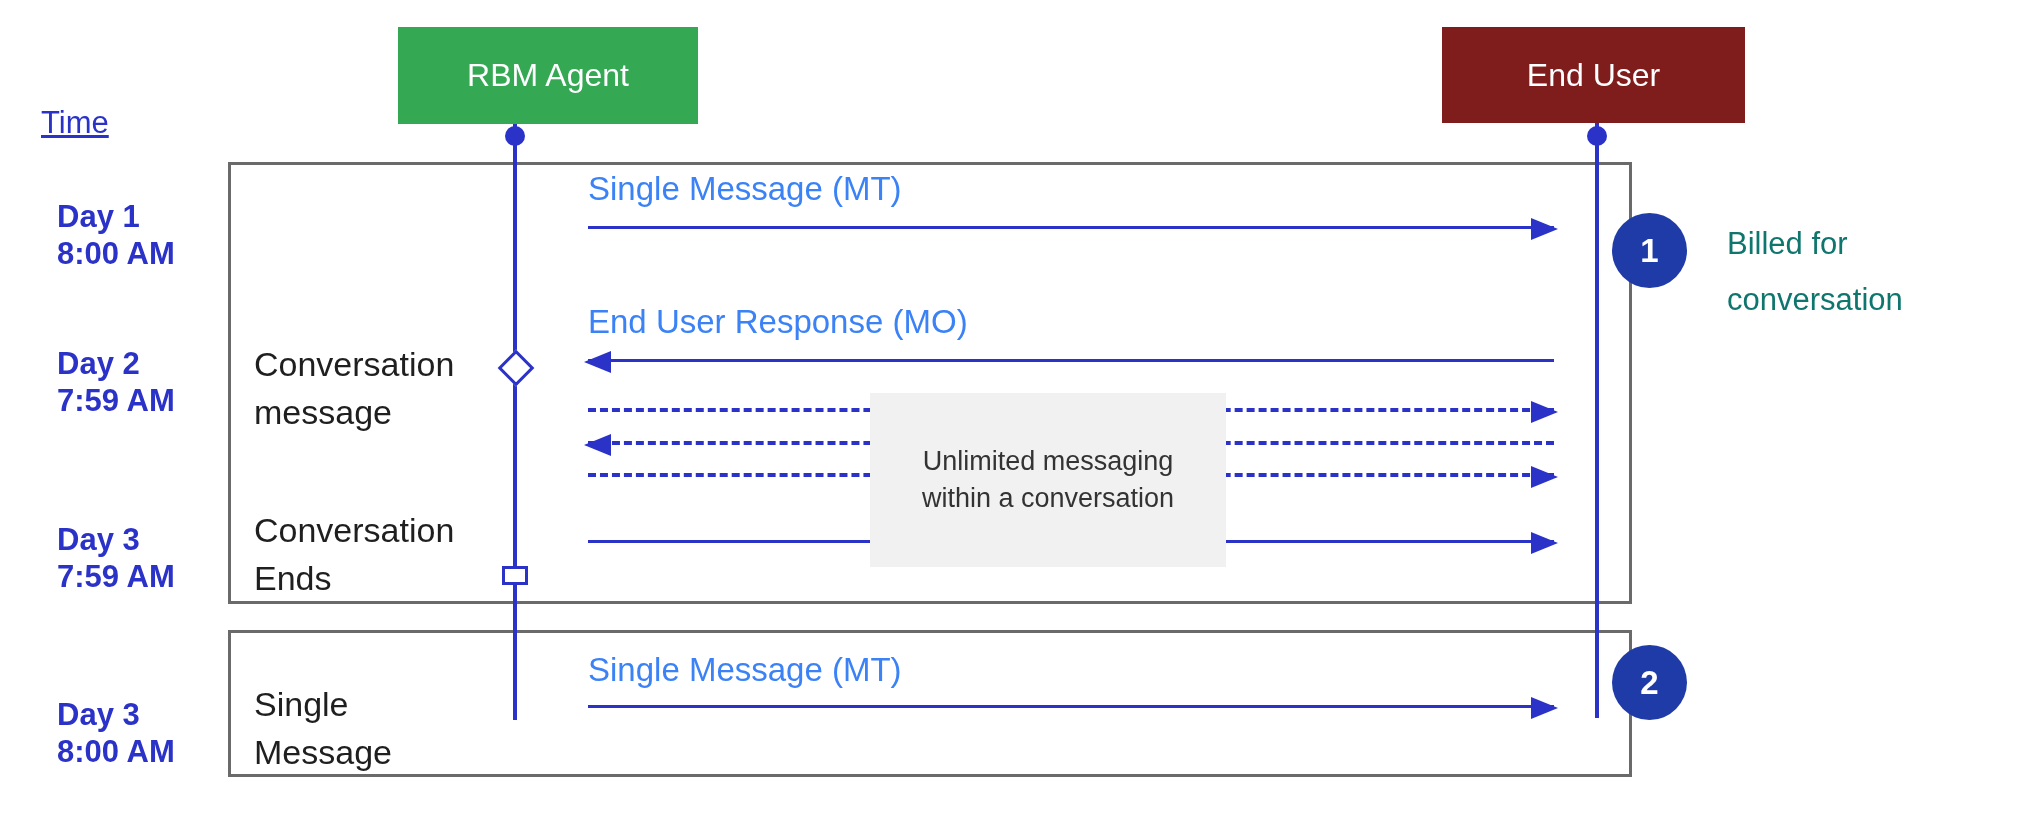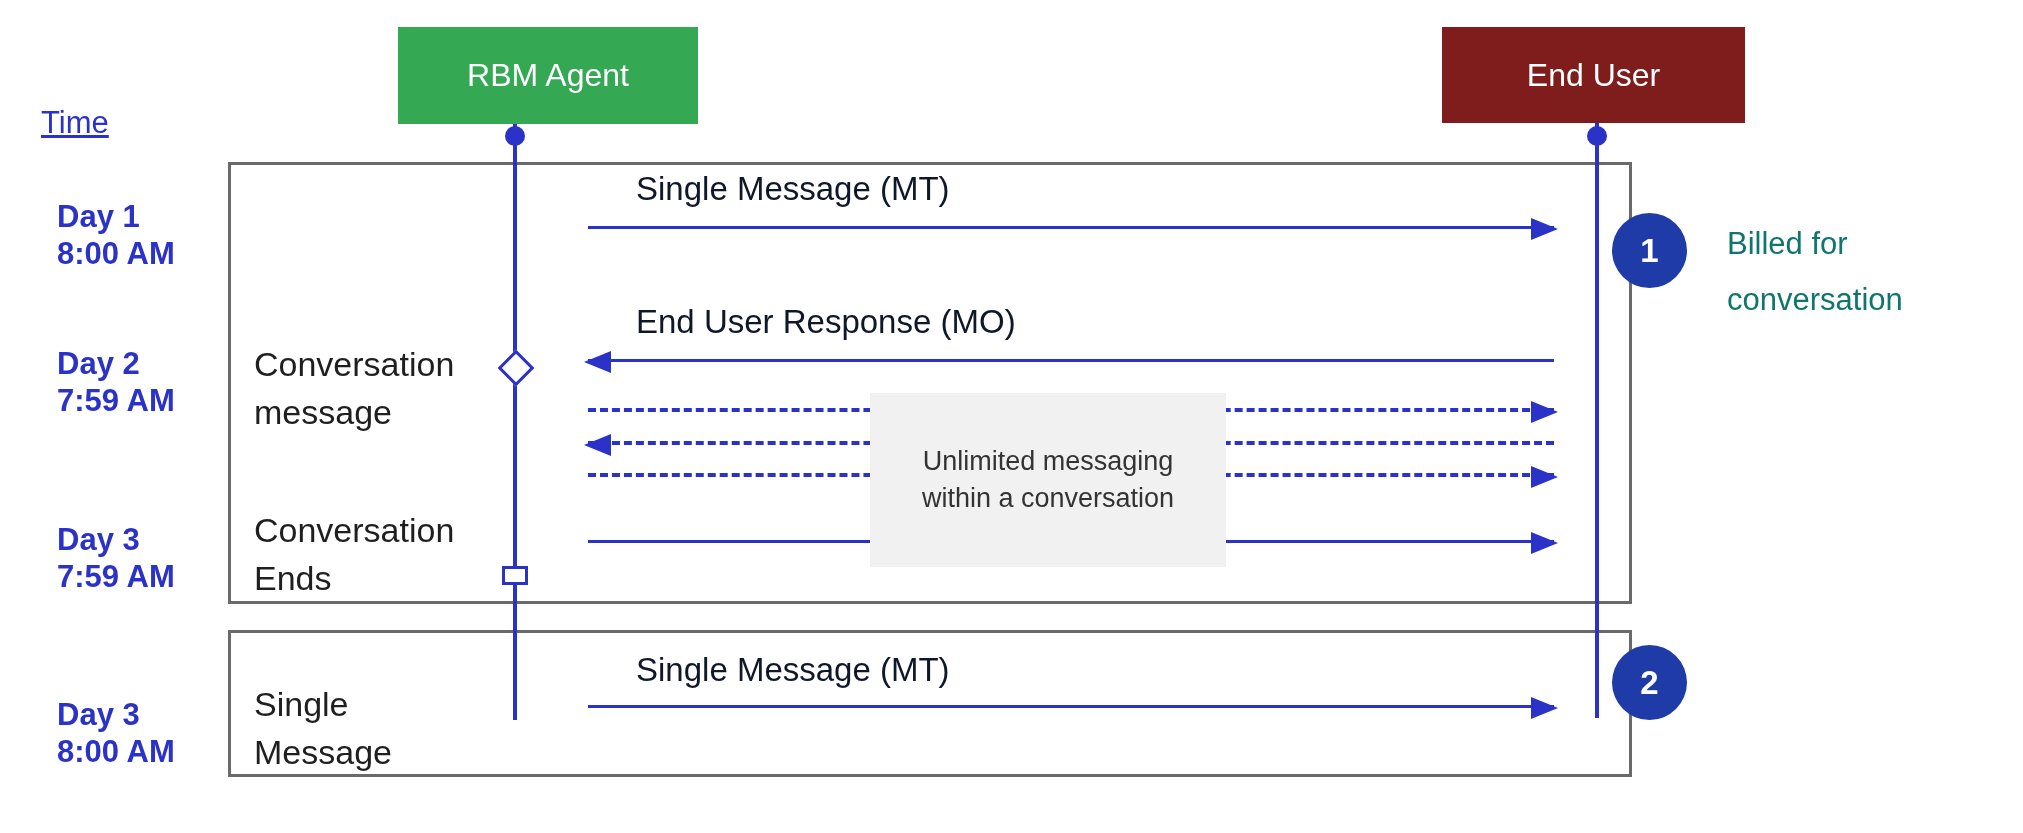--- a/index.html
+++ b/index.html
@@ -44,21 +44,21 @@
   .time-label.t3 { top:521px; }
   .time-label.t4 { top:696px; }
   .time-label span { display:block; }
   
   .black-label { position:absolute; left:254px; color:#1f1f1f; font-size:34px; line-height:48px; z-index:3; }
   .black-label.starts { top:340px; }
   .black-label.ends   { top:506px; }
   .black-label.single { top:680px; }
   .black-label span { display:block; }
   
-  .msg-label { position:absolute; left:636px; color:#0f172a; font-size:33px; z-index:3; white-space:nowrap; }
+  .msg-label { position:absolute; left:588px; color:#3b82f6; font-size:33px; z-index:3; white-space:nowrap; }
   .msg-label.mt1 { top:170px; }
   .msg-label.mo  { top:303px;text-align:center; }
   .msg-label.mt2 { top:651px; }
   .arrow { position:absolute; left:588px; width:966px; height:0; border-top:3px solid #2b32c8; z-index:2; }
   .arrow.dashed { border-top-width:4px; border-top-style:dashed; }
   .arrow.y-mt1 { top:226px; }
   .arrow.y-mo  { top:359px; }
   .arrow.y-d1  { top:408px; }
   .arrow.y-d2  { top:441px; }
   .arrow.y-d3  { top:473px; }

